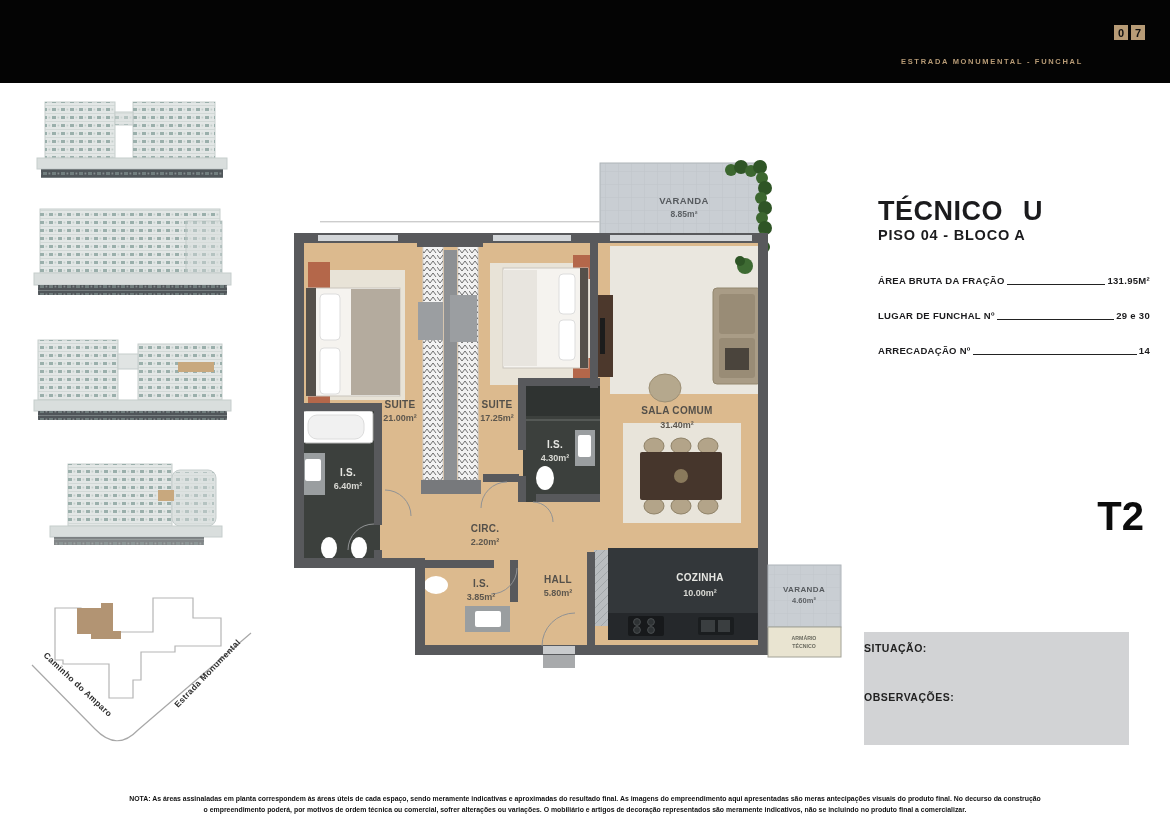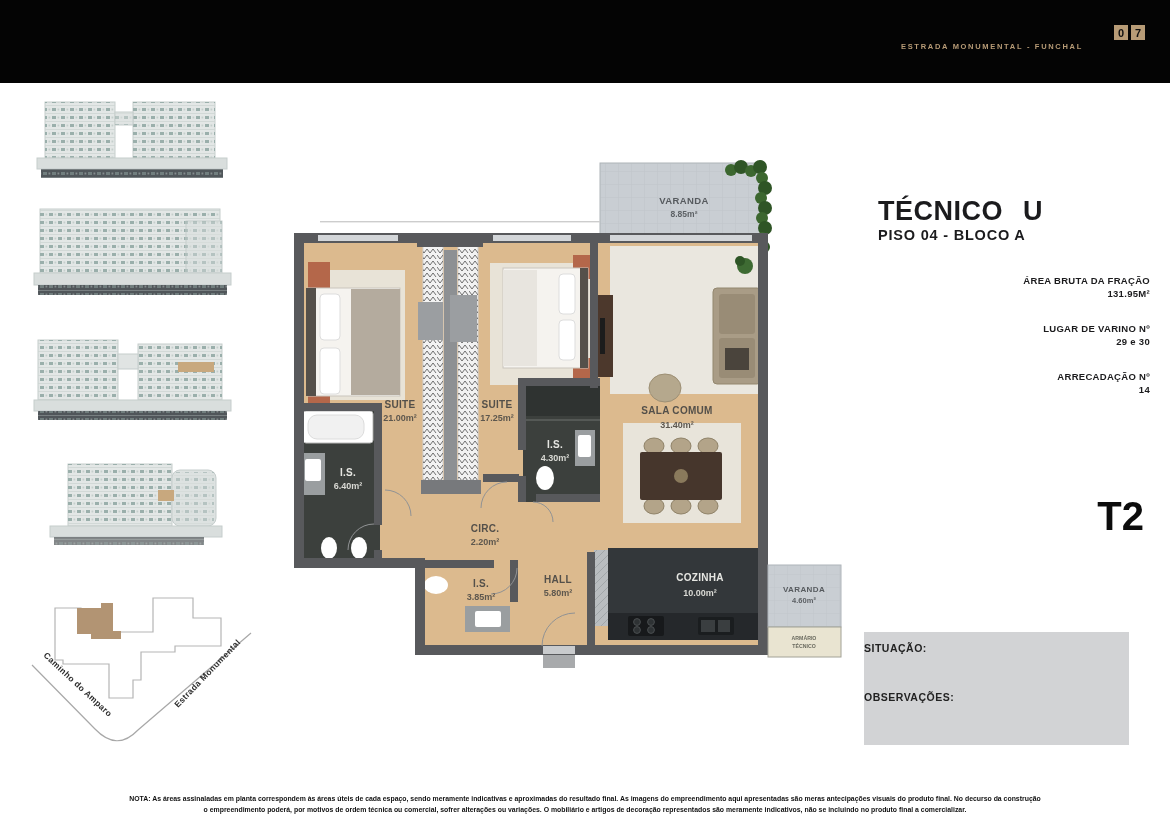--- a/index.html
+++ b/index.html
@@ -6,21 +6,21 @@
   .page{position:relative;width:1170px;height:828px;background:#ffffff;overflow:hidden;}
 
   
   .header{position:absolute;left:0;top:0;width:1170px;height:83px;background:#040404;}
   .brand-wrap{position:absolute;right:25px;top:25px;color:#b79b76;}
   .brand-line{display:flex;justify-content:flex-end;align-items:center;gap:9px;}
   .brand{font-size:25px;font-weight:bold;letter-spacing:1.5px;white-space:nowrap;}
   .unit-boxes{display:flex;gap:3px;}
   .unit-box{width:14px;height:15px;background:#b79b76;color:#101010;font-size:11px;font-weight:bold;
             display:flex;align-items:center;justify-content:center;}
-  .subtitle{width:250px;margin-left:auto;margin-right:28px;margin-top:2px;text-align:center;
+  .subtitle{width:250px;margin-left:auto;margin-right:28px;margin-top:17px;text-align:center;
             font-size:7.5px;font-weight:bold;letter-spacing:1.7px;white-space:nowrap;}
 
   
   .render{position:absolute;}
 
   
   .floorplan{position:absolute;left:293px;top:158px;width:567px;height:512px;}
   .siteplan{position:absolute;left:25px;top:586px;width:240px;height:178px;}
   svg{font-family:"Liberation Sans",sans-serif;}
   .rn{font-size:10px;font-weight:bold;fill:#54504a;text-anchor:middle;letter-spacing:.3px;}
@@ -29,21 +29,21 @@
   .ra-light{fill:#d9d9d4;}
   .vr{font-size:9.5px;font-weight:bold;fill:#565a5e;text-anchor:middle;letter-spacing:.4px;}
   .vra{font-size:8.5px;font-weight:bold;fill:#5d6165;text-anchor:middle;}
   .street{font-size:8.5px;font-weight:bold;fill:#2e2e2e;letter-spacing:.4px;}
 
   
   .panel{position:absolute;left:878px;top:196px;width:272px;color:#1b1b1d;}
   .fraction-title{font-size:27px;font-weight:800;letter-spacing:.5px;word-spacing:12px;}
   .floor-block{font-size:14.5px;font-weight:bold;letter-spacing:.8px;}
   .spec-rows{margin-top:32px;}
-  .spec-row{display:flex;align-items:flex-end;font-size:9.5px;font-weight:bold;letter-spacing:.3px;margin-bottom:24px;flex-direction:column;}
+  .spec-row{display:flex;align-items:flex-end;font-size:9.5px;font-weight:bold;letter-spacing:.3px;margin-bottom:24px;}
   .leader{flex:1;border-bottom:1.2px solid #222;margin:0 2px 1px 2px;}
   .typology{position:absolute;left:878px;top:496px;width:266px;text-align:right;
             font-size:40px;font-weight:800;color:#0c0c0c;line-height:1;}
   .notes-box{position:absolute;left:864px;top:632px;width:265px;height:113px;background:#d2d3d5;
              padding:10px 0;box-sizing:border-box;}
   .notes-label{font-size:10.5px;font-weight:bold;letter-spacing:.5px;color:#222;}
   .obs{margin-top:37px;}
 
   
   .footer{position:absolute;left:80px;top:793px;width:1010px;text-align:center;
@@ -365,21 +365,21 @@
   <div class="panel">
     <div class="fraction-title">TÉCNICO U</div>
     <div class="floor-block">PISO 04 - BLOCO A</div>
     <div class="spec-rows">
       <div class="spec-row">
         <span>ÁREA BRUTA DA FRAÇÃO</span>
         <span class="leader"></span>
         <span>131.95M²</span>
       </div>
       <div class="spec-row">
-        <span>LUGAR DE VARINO Nº</span>
+        <span>LUGAR DE FUNCHAL Nº</span>
         <span class="leader"></span>
         <span>29 e 30</span>
       </div>
       <div class="spec-row">
         <span>ARRECADAÇÃO Nº</span>
         <span class="leader"></span>
         <span>14</span>
       </div>
     </div>
   </div>

